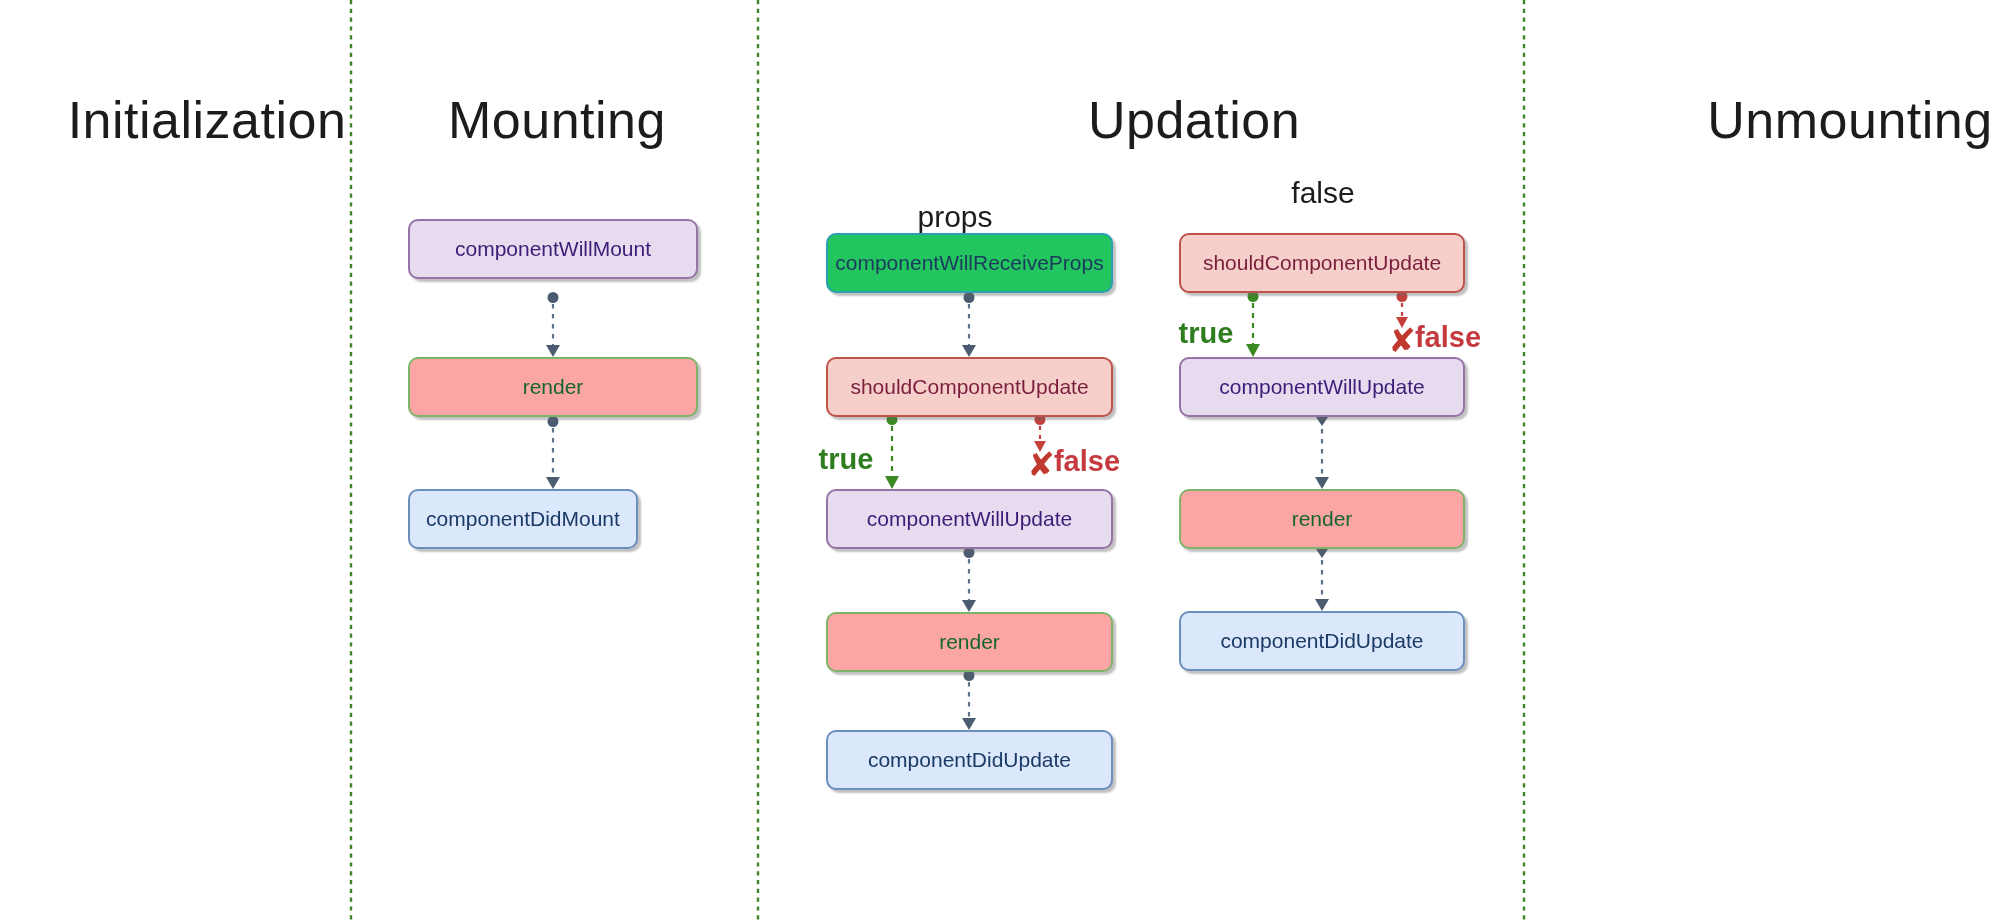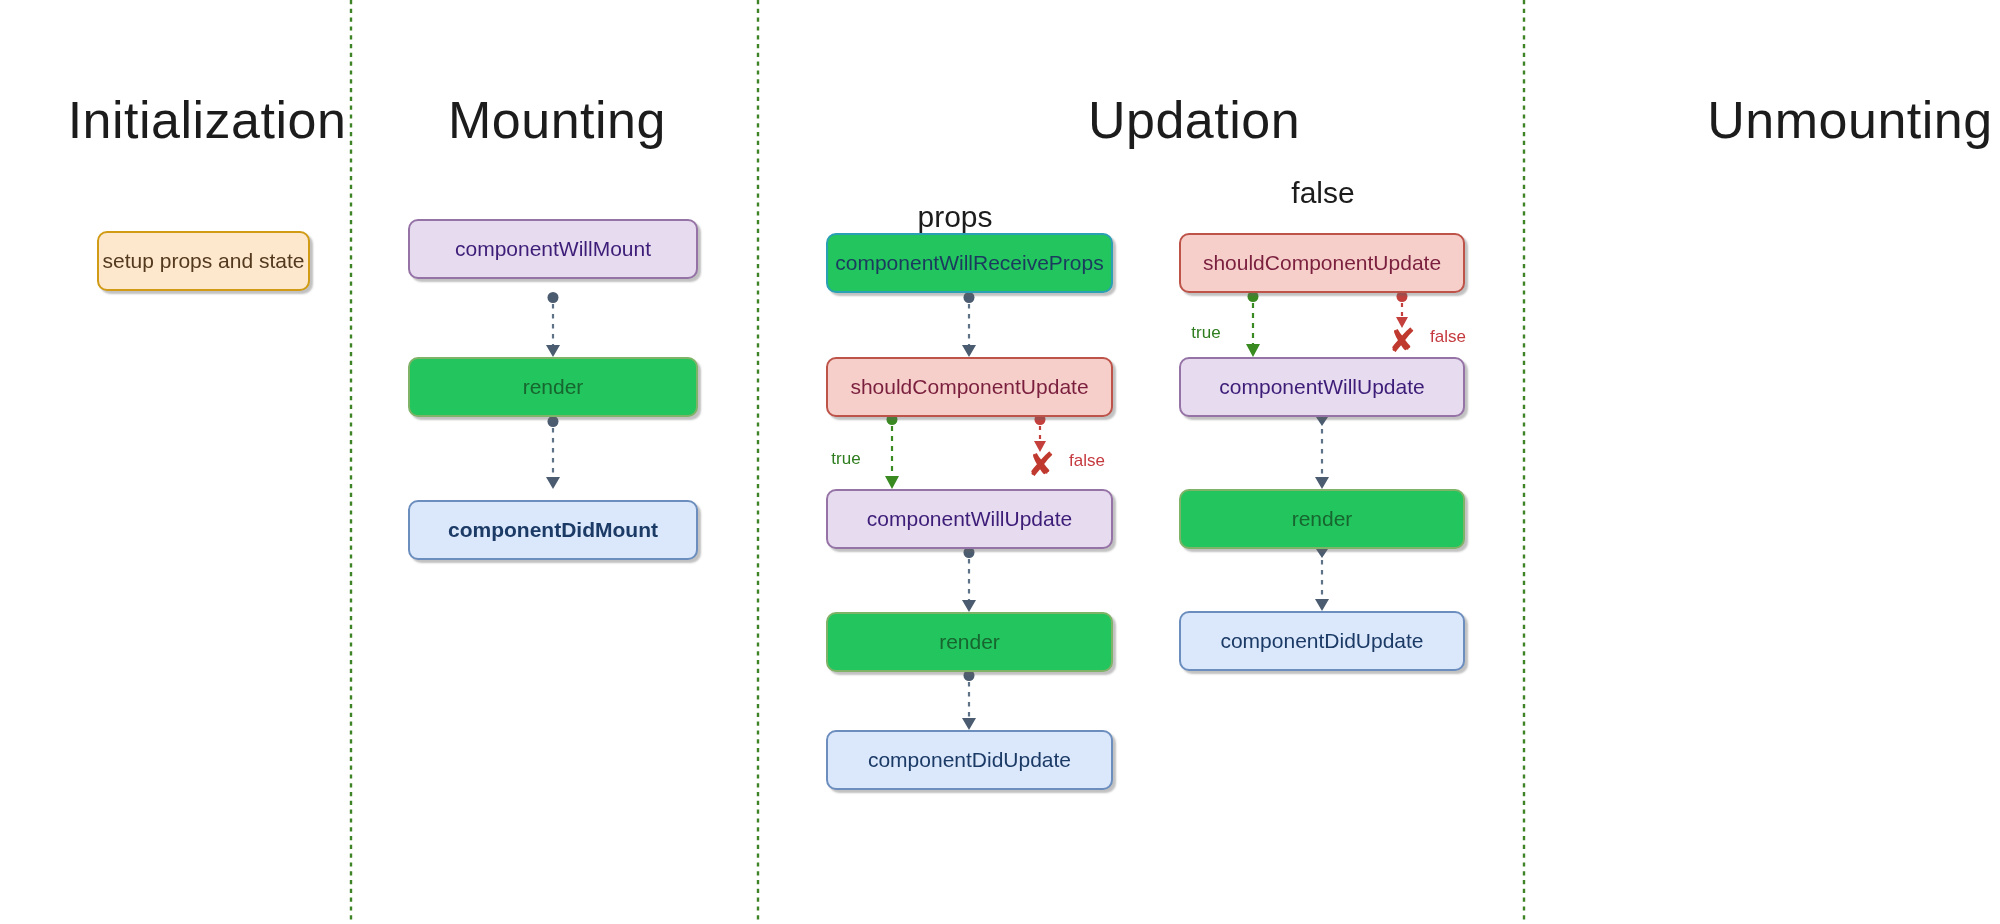--- a/index.html
+++ b/index.html
@@ -18,27 +18,27 @@
   }
   .node{
     position:absolute;height:60px;box-sizing:border-box;
     border:2px solid #888;border-radius:10px;
     display:flex;align-items:center;justify-content:center;
     font-size:21px;white-space:nowrap;
     box-shadow:3px 3px 2px rgba(100,100,100,0.40);
   }
   .node.orange{background:#fde7cd;border-color:#d19b15;color:#533a1e;}
   .node.purple{background:#e6dbef;border-color:#9673a6;color:#3d1d78;}
-  .node.green {background:#22c55e;border-color:#7fb367;color:#17652f;}
+  .node.green {background:#fca5a5;border-color:#7fb367;color:#17652f;}
   .node.blue  {background:#dbe8fb;border-color:#6c8ebf;color:#1b3a66;}
   .node.red   {background:#f6cfca;border-color:#bd5349;color:#7a1f3e;}
   .node.cyan  {background:#22c55e;border-color:#2ba0b4;color:#1b3a5e;}
   .branch-label{
     position:absolute;transform:translate(-50%,-50%);
-    font-size:17px;font-weight:400;white-space:nowrap;
+    font-size:29px;font-weight:700;white-space:nowrap;
   }
   .branch-label.true{color:#2e7d1e;}
   .branch-label.false{color:#c53a3f;}
   .x-mark{
     position:absolute;transform:translate(-50%,-50%);
     font-family:"DejaVu Sans", sans-serif;
     font-size:33px;font-weight:bold;color:#c0392f;line-height:1;
   }
 </style>
 </head>
@@ -127,25 +127,24 @@
   </svg>
 
   <div class="section-title" style="left:207px;top:90px;">Initialization</div>
   <div class="section-title" style="left:557px;top:90px;">Mounting</div>
   <div class="section-title" style="left:1194px;top:90px;">Updation</div>
   <div class="section-title" style="left:1850px;top:90px;">Unmounting</div>
 
   <div class="col-heading" style="left:955px;top:176px;margin-top:24px;">props</div>
   <div class="col-heading" style="left:1323px;top:176px;">false</div>
 
-  <div class="node orange" style="left:97px;top:231px;width:213px;">setup props and state</div>
 
   <div class="node purple" style="left:408px;top:219px;width:290px;">componentWillMount</div>
   <div class="node green" style="left:408px;top:357px;width:290px;">render</div>
-  <div class="node blue" style="left:408px;top:500px;width:290px;font-weight:bold;">componentDidMount</div>
+  <div class="node blue" style="left:408px;top:489px;width:230px;">componentDidMount</div>
 
   <div class="node cyan" style="left:826px;top:233px;width:287px;">componentWillReceiveProps</div>
   <div class="node red" style="left:826px;top:357px;width:287px;">shouldComponentUpdate</div>
   <div class="node purple" style="left:826px;top:489px;width:287px;">componentWillUpdate</div>
   <div class="node green" style="left:826px;top:612px;width:287px;">render</div>
   <div class="node blue" style="left:826px;top:730px;width:287px;">componentDidUpdate</div>
 
   <div class="branch-label true" style="left:846px;top:459px;">true</div>
   <div class="x-mark" style="left:1041px;top:464px;">✘</div>
   <div class="branch-label false" style="left:1087px;top:461px;">false</div>

